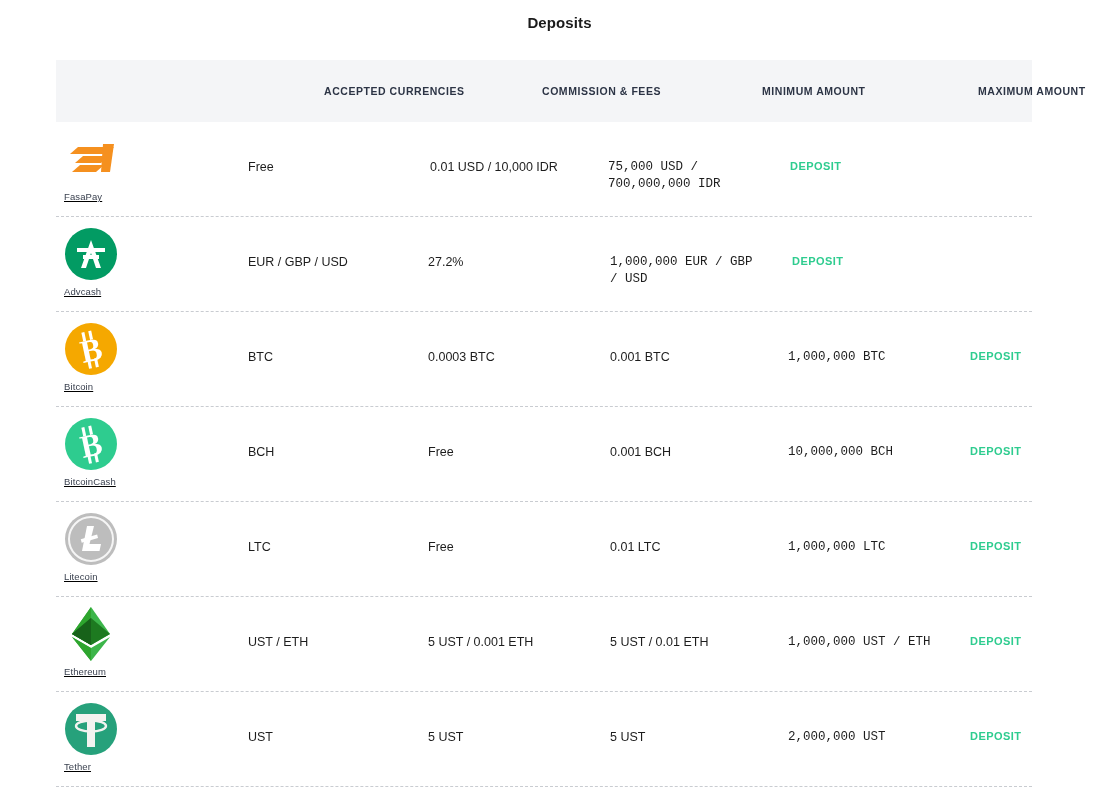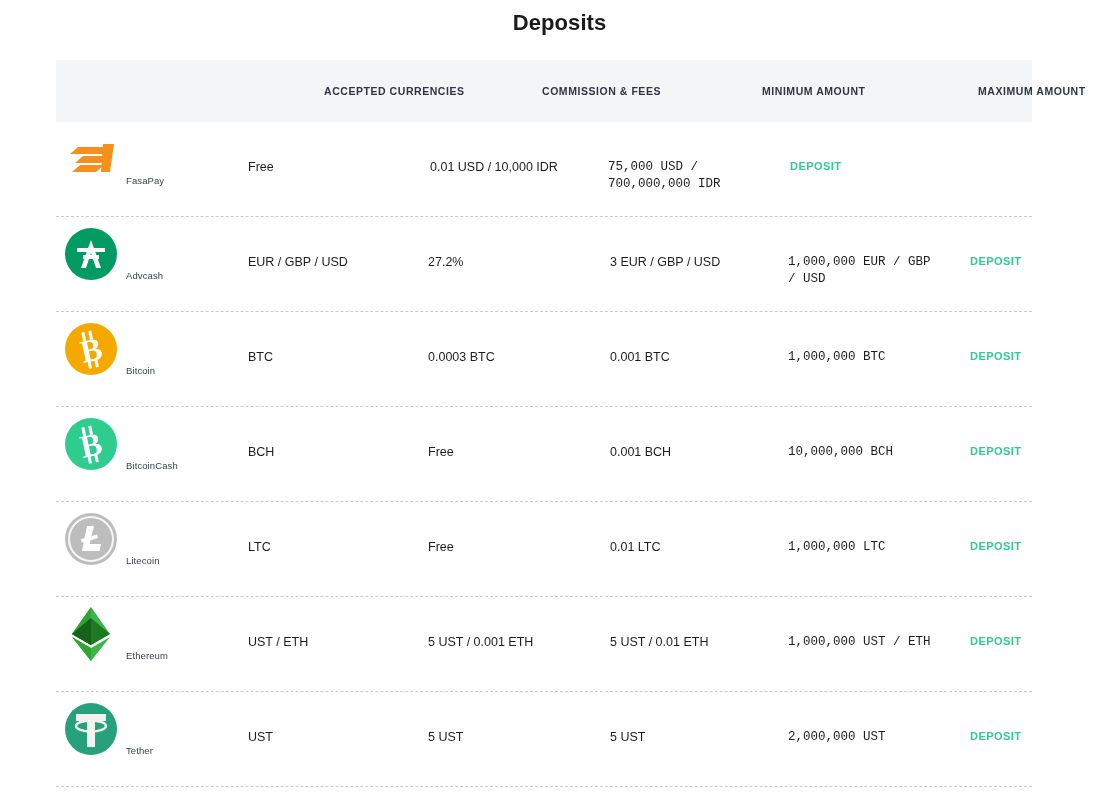--- a/index.html
+++ b/index.html
@@ -7,21 +7,21 @@
     width: 1119px;
     height: 802px;
     background: #ffffff;
     font-family: "Liberation Sans", sans-serif;
     overflow: hidden;
   }
   .page { position: relative; width: 1119px; height: 802px; }
 
   .page-title {
     text-align: center;
-    font-size: 22px;
+    font-size: 15px;
     font-weight: bold;
     color: #1b1b1b;
     letter-spacing: 0.1px;
     padding-top: 12px;
     height: 44px;
     line-height: 22px;
   }
 
   .table-wrap {
     position: absolute;
@@ -71,22 +71,23 @@
     font-size: 12.5px;
     color: #1d1d1d;
     line-height: 17px;
     padding-top: 37px;
   }
   .cell.c-max { padding-right: 30px; font-family: Liberation Mono, monospace; }
 
   .logo-cell {
     padding-top: 10px;
     display: flex;
-    flex-direction: row;
-    align-items: flex-end;
+    flex-direction: column;
+    align-items: flex-start;
+    text-decoration: underline;
   }
   .logo-box {
     width: 54px;
     height: 54px;
     display: flex;
     align-items: center;
     justify-content: center;
     margin-left: 8px;
   }
   .logo-name {
@@ -158,21 +159,20 @@
       <circle cx="26" cy="26" r="26" fill="#029b63"></circle>
       <path d="M26 12 L36 40 L31 40 L26 25 L21 40 L16 40 Z" fill="#ffffff"></path>
       <rect x="12" y="20" width="28" height="4" fill="#ffffff"></rect>
       <rect x="18" y="27" width="16" height="4" fill="#ffffff"></rect>
     </svg>
             </div>
       <div class="logo-name">Advcash</div>
     </div>
     <div class="cell c-cur">EUR / GBP / USD</div>
     <div class="cell c-fee">27.2%</div>
-    <div class="cell c-min">3 EUR / GBP / USD</div>
     <div class="cell c-max">1,000,000 EUR / GBP / USD</div>
     <div class="c-act">
       <a class="deposit-link">DEPOSIT</a>
     </div>
   </div>
         <div class="row">
     <div class="c-logo logo-cell">
       <div class="logo-box">
     <svg width="52" height="52" viewBox="0 0 52 52">
       <circle cx="26" cy="26" r="26" fill="#f5a800"></circle>

